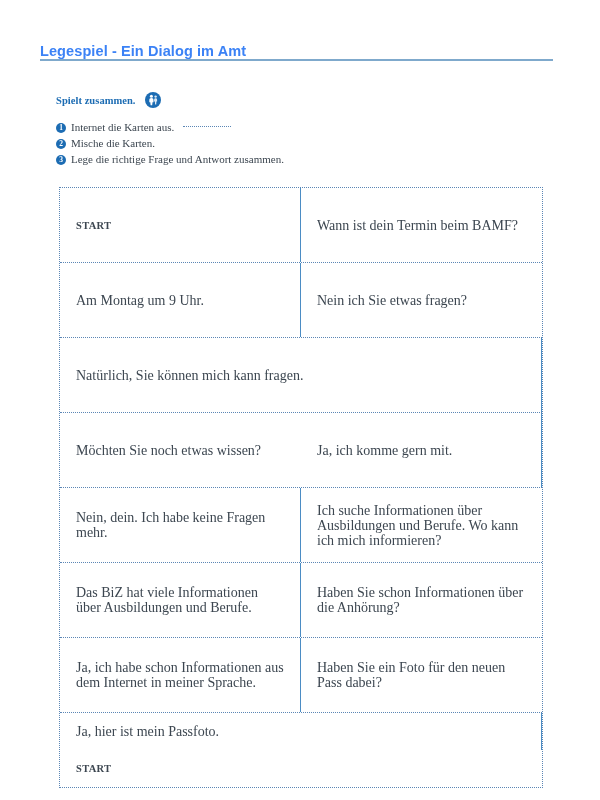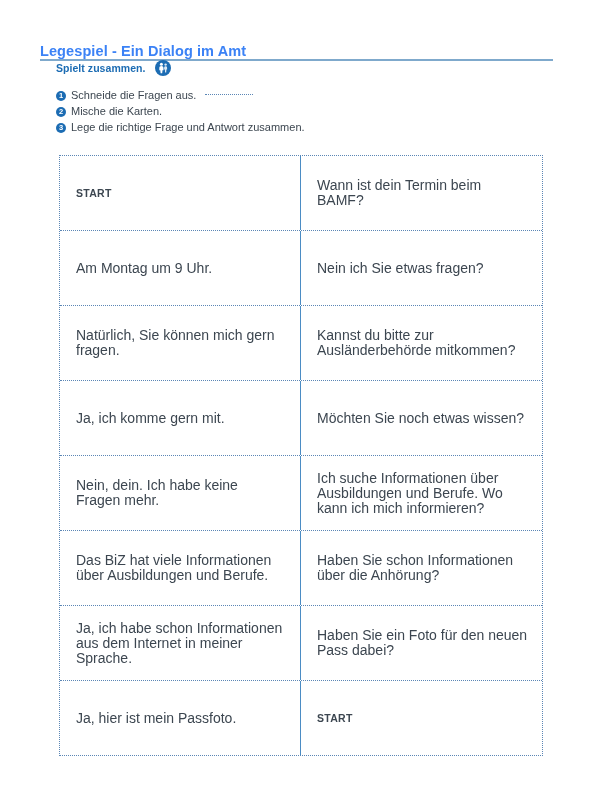--- a/index.html
+++ b/index.html
@@ -33,22 +33,23 @@
     top: 59px;
     width: 513px;
     height: 2px;
     background: #7fa9cc;
   }
 
   
   .instructions {
     position: absolute;
     left: 56px;
-    top: 60px;
+    top: 92px;
     width: 480px;
+    font-family: Liberation Serif, serif;
   }
   .play-together {
     display: flex;
     align-items: center;
     gap: 9px;
     margin-bottom: 12px;
   }
   .play-together-label {
     font-size: 10.5px;
     font-weight: bold;
@@ -103,36 +104,37 @@
     margin-left: 9px;
     margin-bottom: 3px;
     border-top: 1.5px dotted #5b86b5;
     vertical-align: middle;
   }
 
   
   .card-table {
     position: absolute;
     left: 59px;
-    top: 155px;
+    top: 187px;
     width: 484px;
     height: 601px;
     border: 1px dotted #5b86b5;
     box-sizing: border-box;
     display: flex;
     flex-direction: column;
+    font-family: Liberation Serif, serif;
   }
   .card-row {
     flex: 1 1 0;
     display: flex;
     border-bottom: 1px dotted #5b86b5;
     box-sizing: border-box;
     min-height: 0;
   }
-  .card-row:last-child { border-bottom: none; }
+  .card-row:last-child { border-bottom: none; flex-direction: column; }
 
   .card-cell {
     flex: 1 1 50%;
     display: flex;
     align-items: center;
     box-sizing: border-box;
     padding: 4px 14px 4px 16px;
     min-width: 0;
   }
   .card-cell.left {
@@ -164,21 +166,21 @@
         <path d="M6.4 6.1 C5.0 6.1 4.3 7.0 4.3 8.2 L4.3 10.2 L5.3 10.2 L5.6 13.3 L7.2 13.3 L7.5 10.2 L8.5 10.2 L8.5 8.2 C8.5 7.0 7.8 6.1 6.4 6.1 Z" fill="#ffffff"></path>
         <circle cx="10.6" cy="4.6" r="1.2" fill="#ffffff" opacity="0.85"></circle>
         <path d="M10.6 6.3 C9.6 6.3 9.1 7.0 9.1 7.9 L9.1 9.6 L9.9 9.6 L10.1 12.4 L11.2 12.4 L11.4 9.6 L12.1 9.6 L12.1 7.9 C12.1 7.0 11.6 6.3 10.6 6.3 Z" fill="#ffffff" opacity="0.85"></path>
       </svg>
     </span>
   </div>
 
   <ol class="steps">
     <li class="step">
       <span class="step-num">1</span>
-      <span class="step-text"><span>Schneide die Fragen aus.</span><span class="cut-dots"></span></span>
+      <span class="step-text"><span>Internet die Karten aus.</span><span class="cut-dots"></span></span>
     </li>
     <li class="step">
       <span class="step-num">2</span>
       <span class="step-text">Mische die Karten.</span>
     </li>
     <li class="step">
       <span class="step-num">3</span>
       <span class="step-text">Lege die richtige Frage und Antwort zusammen.</span>
     </li>
   </ol>
@@ -196,33 +198,30 @@
   <div class="card-row">
     <div class="card-cell left">
         <span class="card-text">Am Montag um 9 Uhr.</span>
       </div>
     <div class="card-cell right">
         <span class="card-text">Nein ich Sie etwas fragen?</span>
       </div>
   </div>
   <div class="card-row">
     <div class="card-cell left">
-        <span class="card-text">Natürlich, Sie können mich gern fragen.</span>
-      </div>
-    <div class="card-cell right">
-        <span class="card-text">Kannst du bitte zur Ausländerbehörde mitkommen?</span>
-      </div>
-  </div>
-  <div class="card-row">
+        <span class="card-text">Natürlich, Sie können mich kann fragen.</span>
+      </div>
+  </div>
+  <div class="card-row">
+    <div class="card-cell right">
+        <span class="card-text">Möchten Sie noch etwas wissen?</span>
+      </div>
     <div class="card-cell left">
         <span class="card-text">Ja, ich komme gern mit.</span>
       </div>
-    <div class="card-cell right">
-        <span class="card-text">Möchten Sie noch etwas wissen?</span>
-      </div>
   </div>
   <div class="card-row">
     <div class="card-cell left">
         <span class="card-text">Nein, dein. Ich habe keine Fragen mehr.</span>
       </div>
     <div class="card-cell right">
         <span class="card-text">Ich suche Informationen über Ausbildungen und Berufe. Wo kann ich mich informieren?</span>
       </div>
   </div>
   <div class="card-row">

